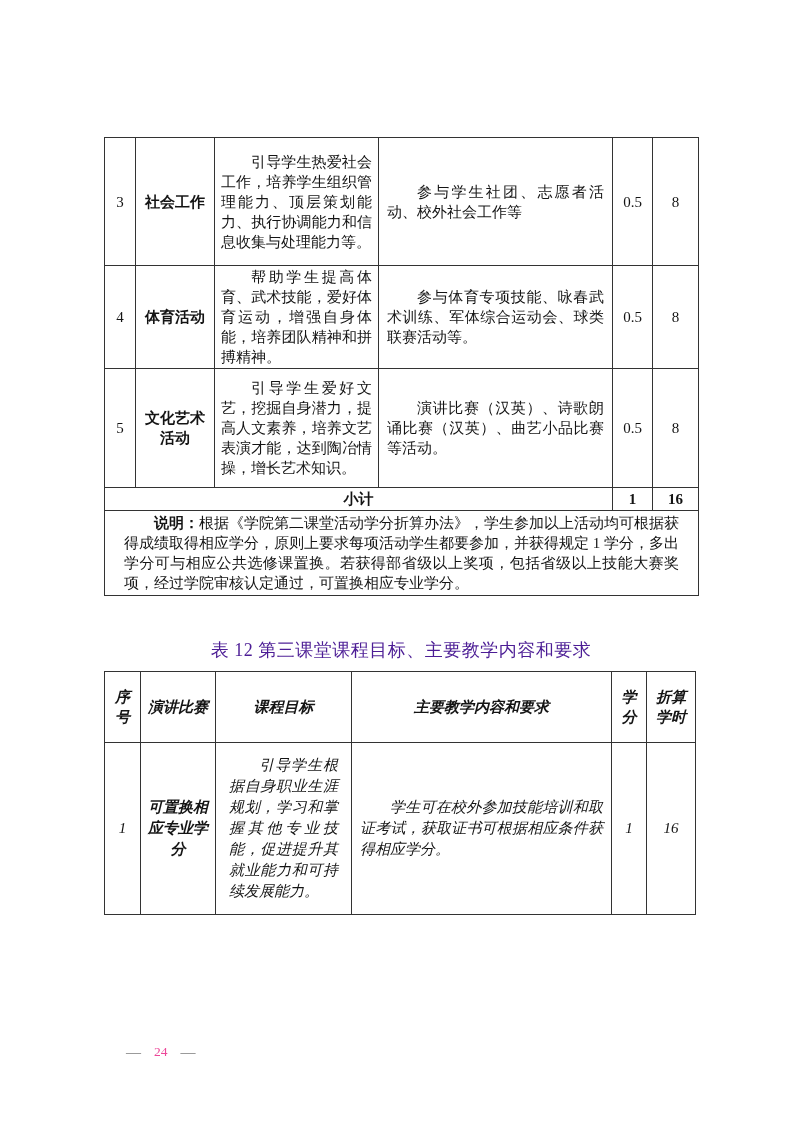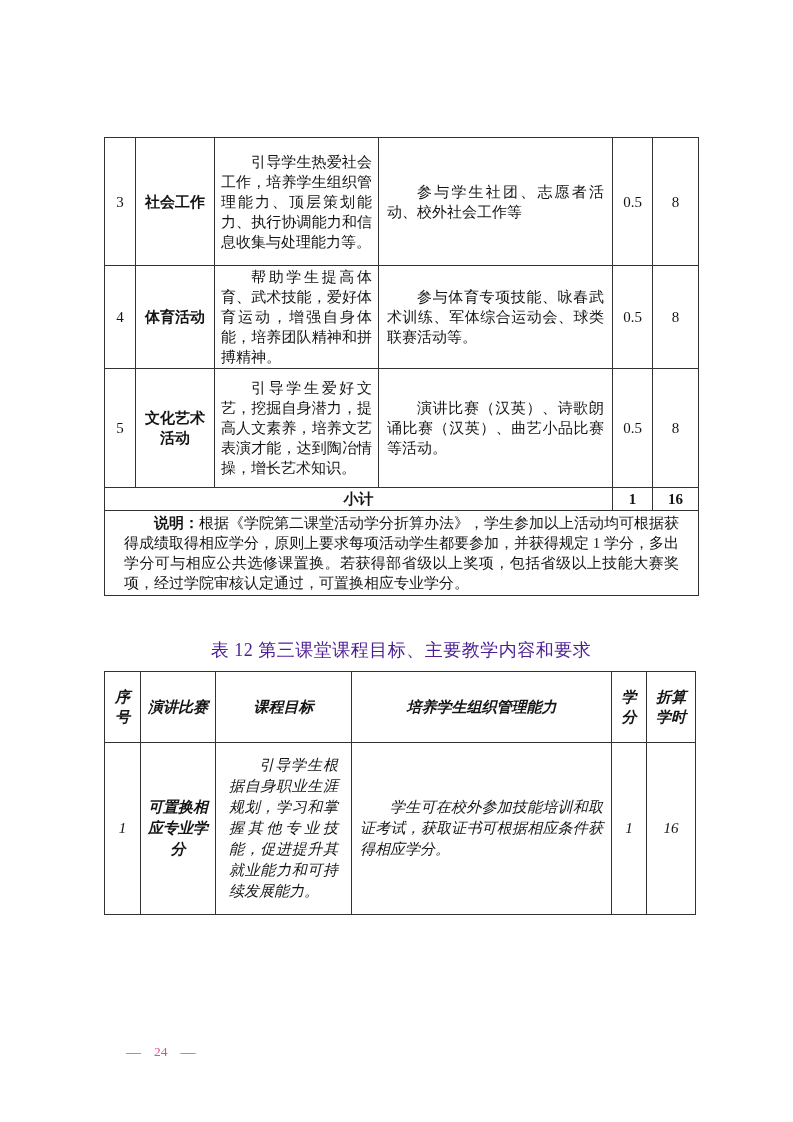--- a/index.html
+++ b/index.html
@@ -121,21 +121,21 @@
         <col style="width:136px">
       <col style="width:260px">
         <col style="width:35px">
         <col style="width:49px">
     </colgroup>
     <tbody>
       <tr class="hdr">
         <th>序号</th>
         <th>演讲比赛</th>
         <th>课程目标</th>
-        <th>培养学生组织管理能力</th>
+        <th>主要教学内容和要求</th>
         <th>学分</th>
         <th>折算学时</th>
       </tr>
       <tr class="row1">
         <td class="no-cell">1</td>
         <td class="name-cell">可置换相应专业学分</td>
         <td class="goal-cell">引导学生根据自身职业生涯规划，学习和掌握其他专业技能，促进提升其就业能力和可持续发展能力。</td>
         <td class="content-cell">学生可在校外参加技能培训和取证考试，获取证书可根据相应条件获得相应学分。</td>
         <td class="num-cell">1</td>
         <td class="num-cell">16</td>

